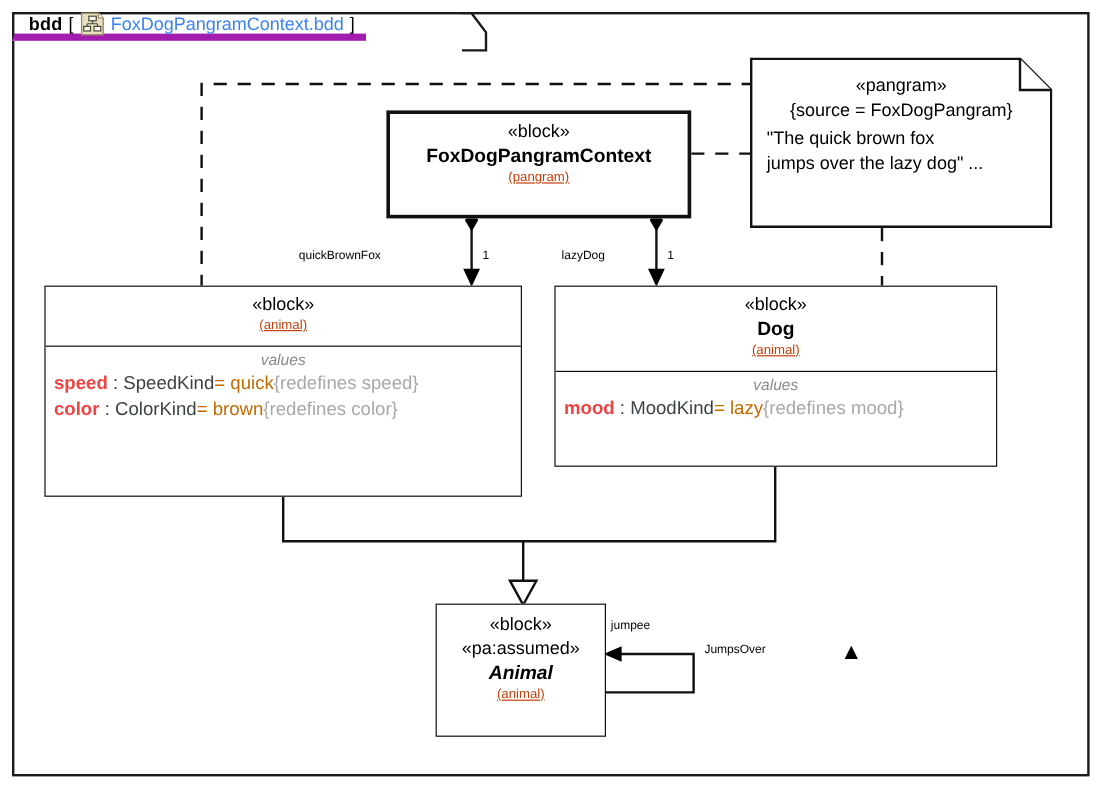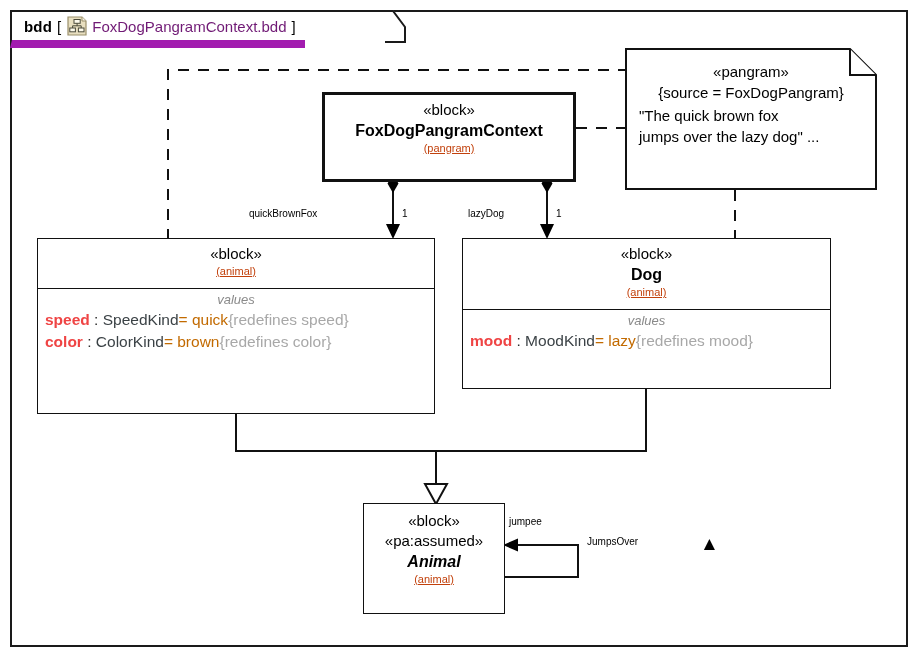--- a/index.html
+++ b/index.html
@@ -27,25 +27,25 @@
     width: 898px;
     height: 637px;
     border: 2px solid #1a1a1a;
     box-sizing: border-box;
     background: #ffffff;
   }
   .frame-tab {
     position: absolute;
     left: 10px;
     top: 10px;
-    height: 38px;
+    height: 24px;
     box-sizing: border-box;
     border-top: 2px solid #1a1a1a;
     border-left: 2px solid #1a1a1a;
-    border-bottom: 8px solid #a21caf;
+    border-bottom: 6px solid #a21caf;
     background: #ffffff;
     display: flex;
     align-items: center;
     padding: 0 4px 0 12px;
     z-index: 6;
   }
   .frame-tab-clip {
     position: absolute;
     left: 385px;
     top: 10px;
@@ -59,21 +59,21 @@
     color: #000;
     letter-spacing: 0.2px;
   }
   .tab-brk {
     font-size: 15px;
     color: #000;
     margin: 0 5px;
   }
   .tab-name {
     font-size: 15px;
-    color: #701a75;
+    color: #3b82f6;
   }
   .tab-icon {
     width: 20px;
     height: 20px;
     margin: 0 5px 0 1px;
     display: inline-block;
     flex: none;
   }
 
   

